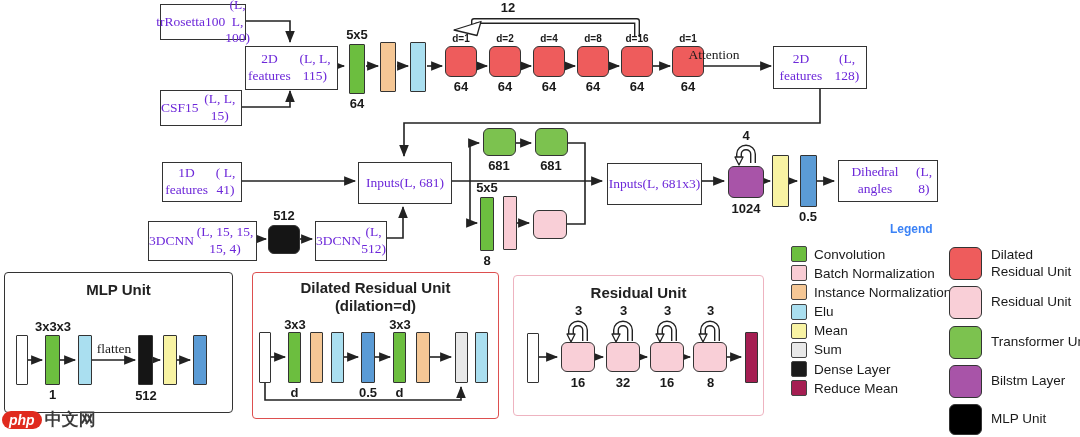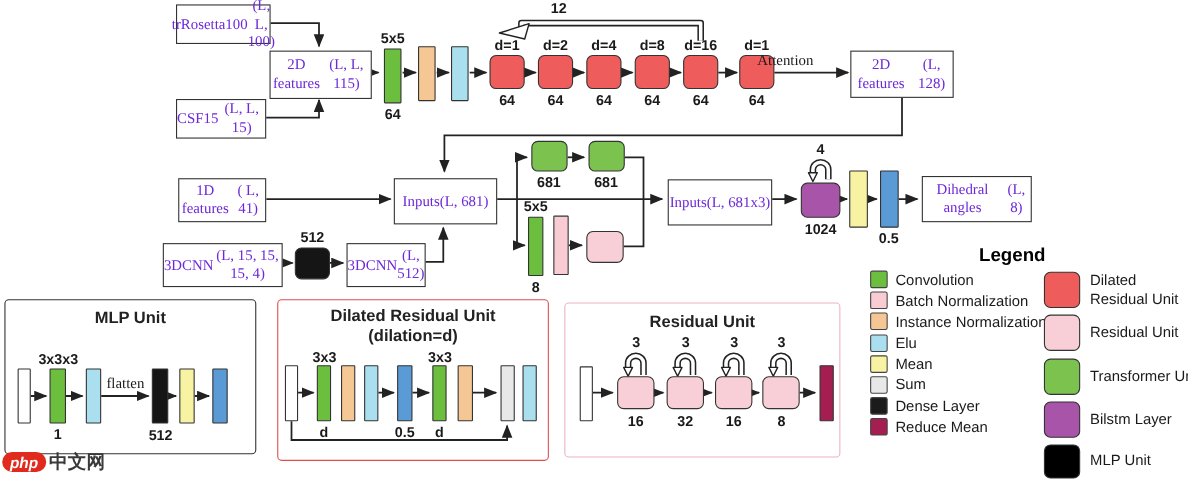--- a/index.html
+++ b/index.html
@@ -12,37 +12,37 @@
   .tube-head{fill:#fff;stroke:#222;stroke-width:1.3;stroke-linejoin:round;}
   .box{position:absolute;border:1.6px solid #333;background:#fff;display:flex;flex-direction:row;
        align-items:center;justify-content:center;text-align:center;
        font-family:"Liberation Serif",serif;font-size:13.5px;line-height:1.25;color:#6d28d9;}
   .bar{position:absolute;border:1.4px solid #333;border-radius:1px;box-sizing:border-box;}
   .blk{position:absolute;border:1.6px solid #333;border-radius:6px;box-sizing:border-box;}
   .stack{position:absolute;display:flex;flex-direction:column;align-items:center;gap:2px;}
   .stack .blk,.stack .bar{position:static;}
   .lbl{font-size:13px;font-weight:600;color:#1a1a1a;text-align:center;}
   .abs{position:absolute;}
-  .dlab{font-size:13px;font-weight:700;color:#1a1a1a;}
+  .dlab{font-size:10px;font-weight:700;color:#1a1a1a;}
   .ser-lbl{position:absolute;font-family:"Liberation Serif",serif;font-size:13.5px;color:#1a1a1a;text-align:center;}
   .unit-box{position:absolute;border-radius:4px;background:transparent;}
   .unit-title{font-size:15px;font-weight:700;color:#222;text-align:center;line-height:1.2;}
   .c-white{background:#fff;} .c-conv{background:#6cbe3f;} .c-in{background:#f5c795;}
   .c-elu{background:#aadff0;} .c-relu{background:#f8f3a3;} .c-drop{background:#5b9bd5;}
   .c-bn{background:#f9ccd4;} .c-sum{background:#e8e8e8;} .c-rm{background:#a51e52;}
   .c-dense{background:#151515;} .c-dru{background:#ee5c5c;} .c-ru{background:#f9cfd7;}
   .c-tr{background:#7cc24f;} .c-bilstm{background:#a854a8;}
   .lg-col{position:absolute;display:flex;flex-direction:column;gap:3.2px;justify-content:center;}
   .lg-row{display:flex;align-items:center;gap:7px;height:16px;}
   .lg-swatch{width:16px;height:16px;border:1.3px solid #444;border-radius:2px;box-sizing:border-box;flex:none;}
   .lg-label{font-size:13.5px;color:#1a1a1a;white-space:nowrap;}
   .unit-row{position:absolute;display:flex;align-items:center;gap:9px;}
   .unit-swatch{width:33px;height:33px;border:1.6px solid #333;border-radius:6px;box-sizing:border-box;flex:none;}
   .unit-label{font-size:13.5px;color:#1a1a1a;line-height:1.25;}
-  .legend-title{position:absolute;font-size:17px;font-weight:700;color:#000000;}
+  .legend-title{position:absolute;font-size:12px;font-weight:700;color:#3b82f6;}
   .wm{position:absolute;display:flex;align-items:center;gap:3px;}
   .wm-php{background:#e02a1e;color:#fff;font-weight:700;font-style:italic;font-size:14px;
           padding:1px 7px;border-radius:12px;}
   .wm-site{font-weight:700;font-size:17px;color:#3a3a3a;}
 </style>
 </head>
 <body>
 
 <div id="canvas">
 

